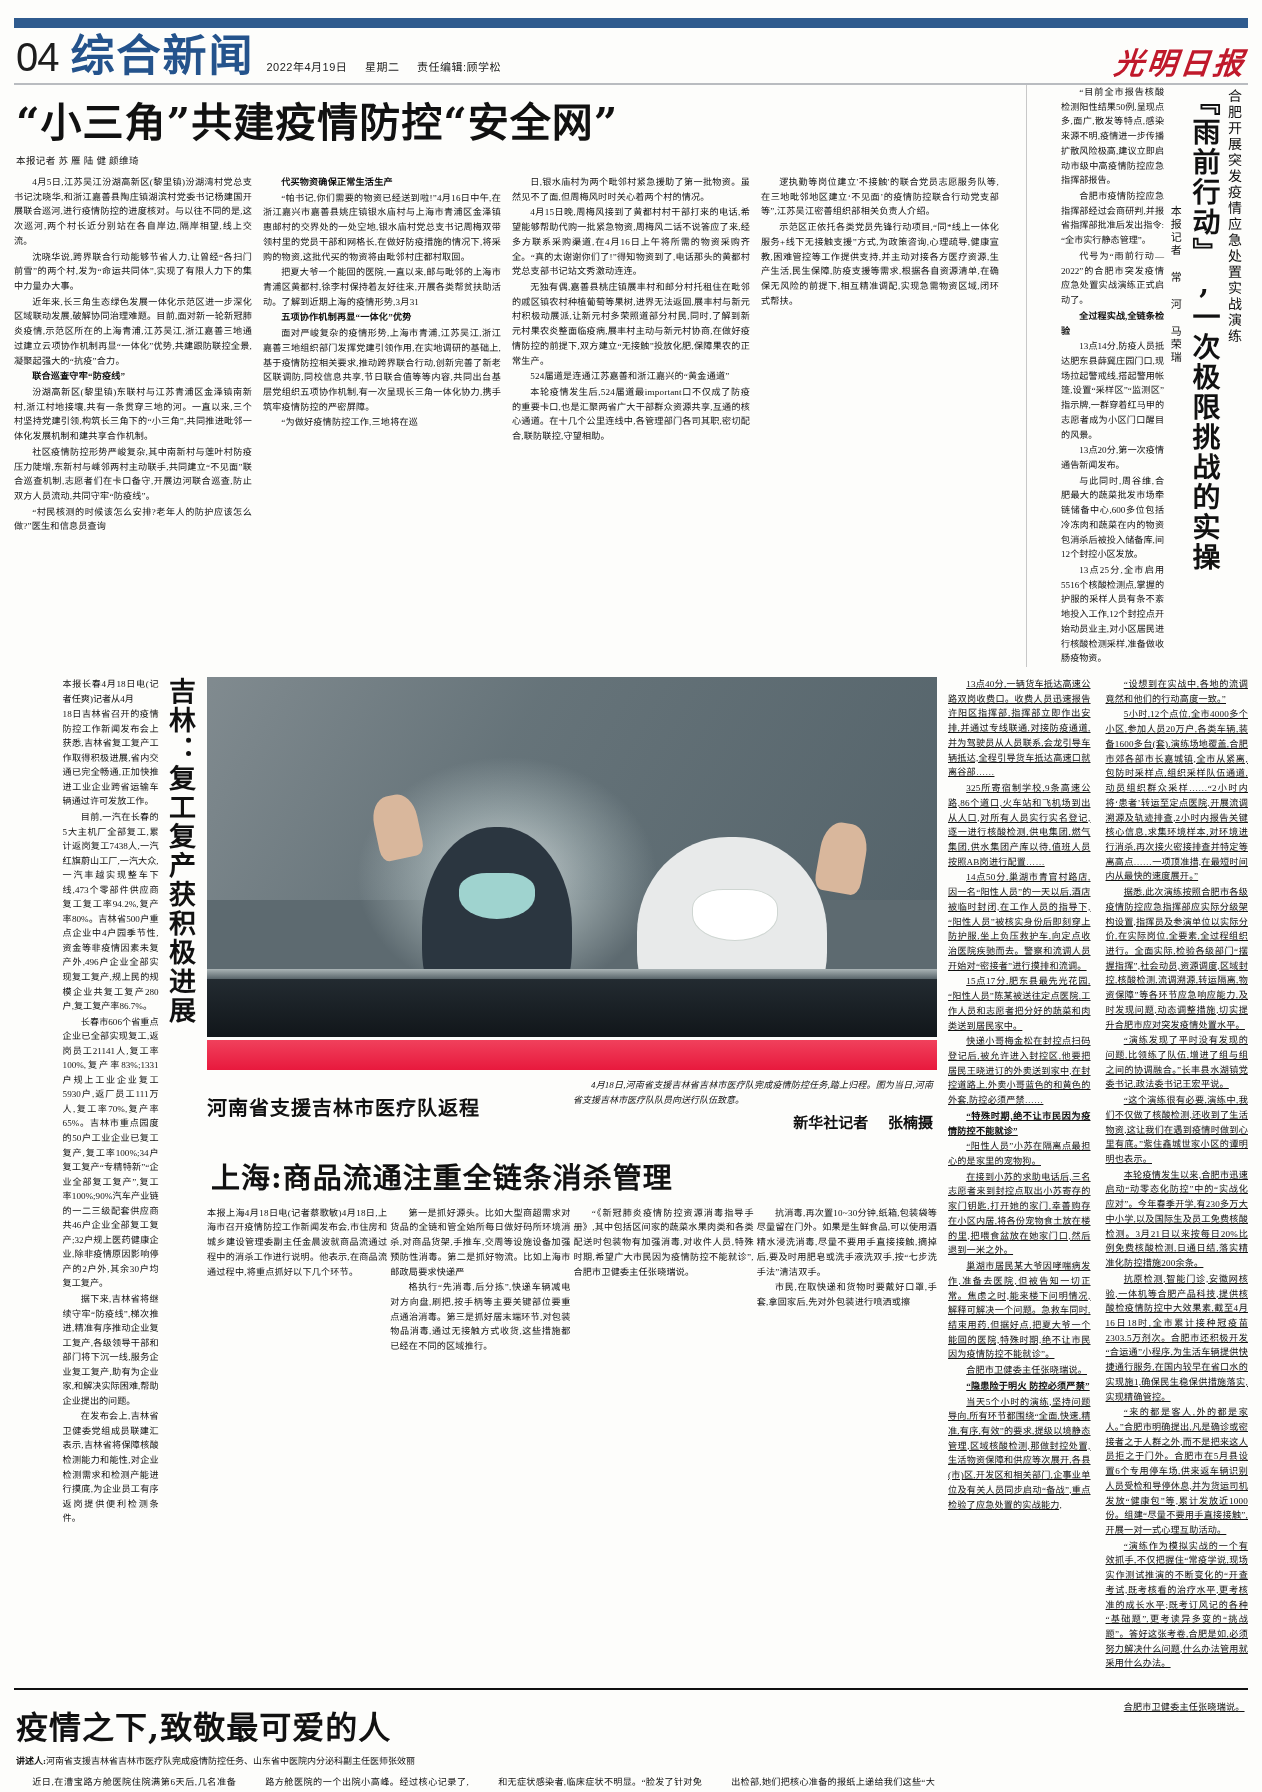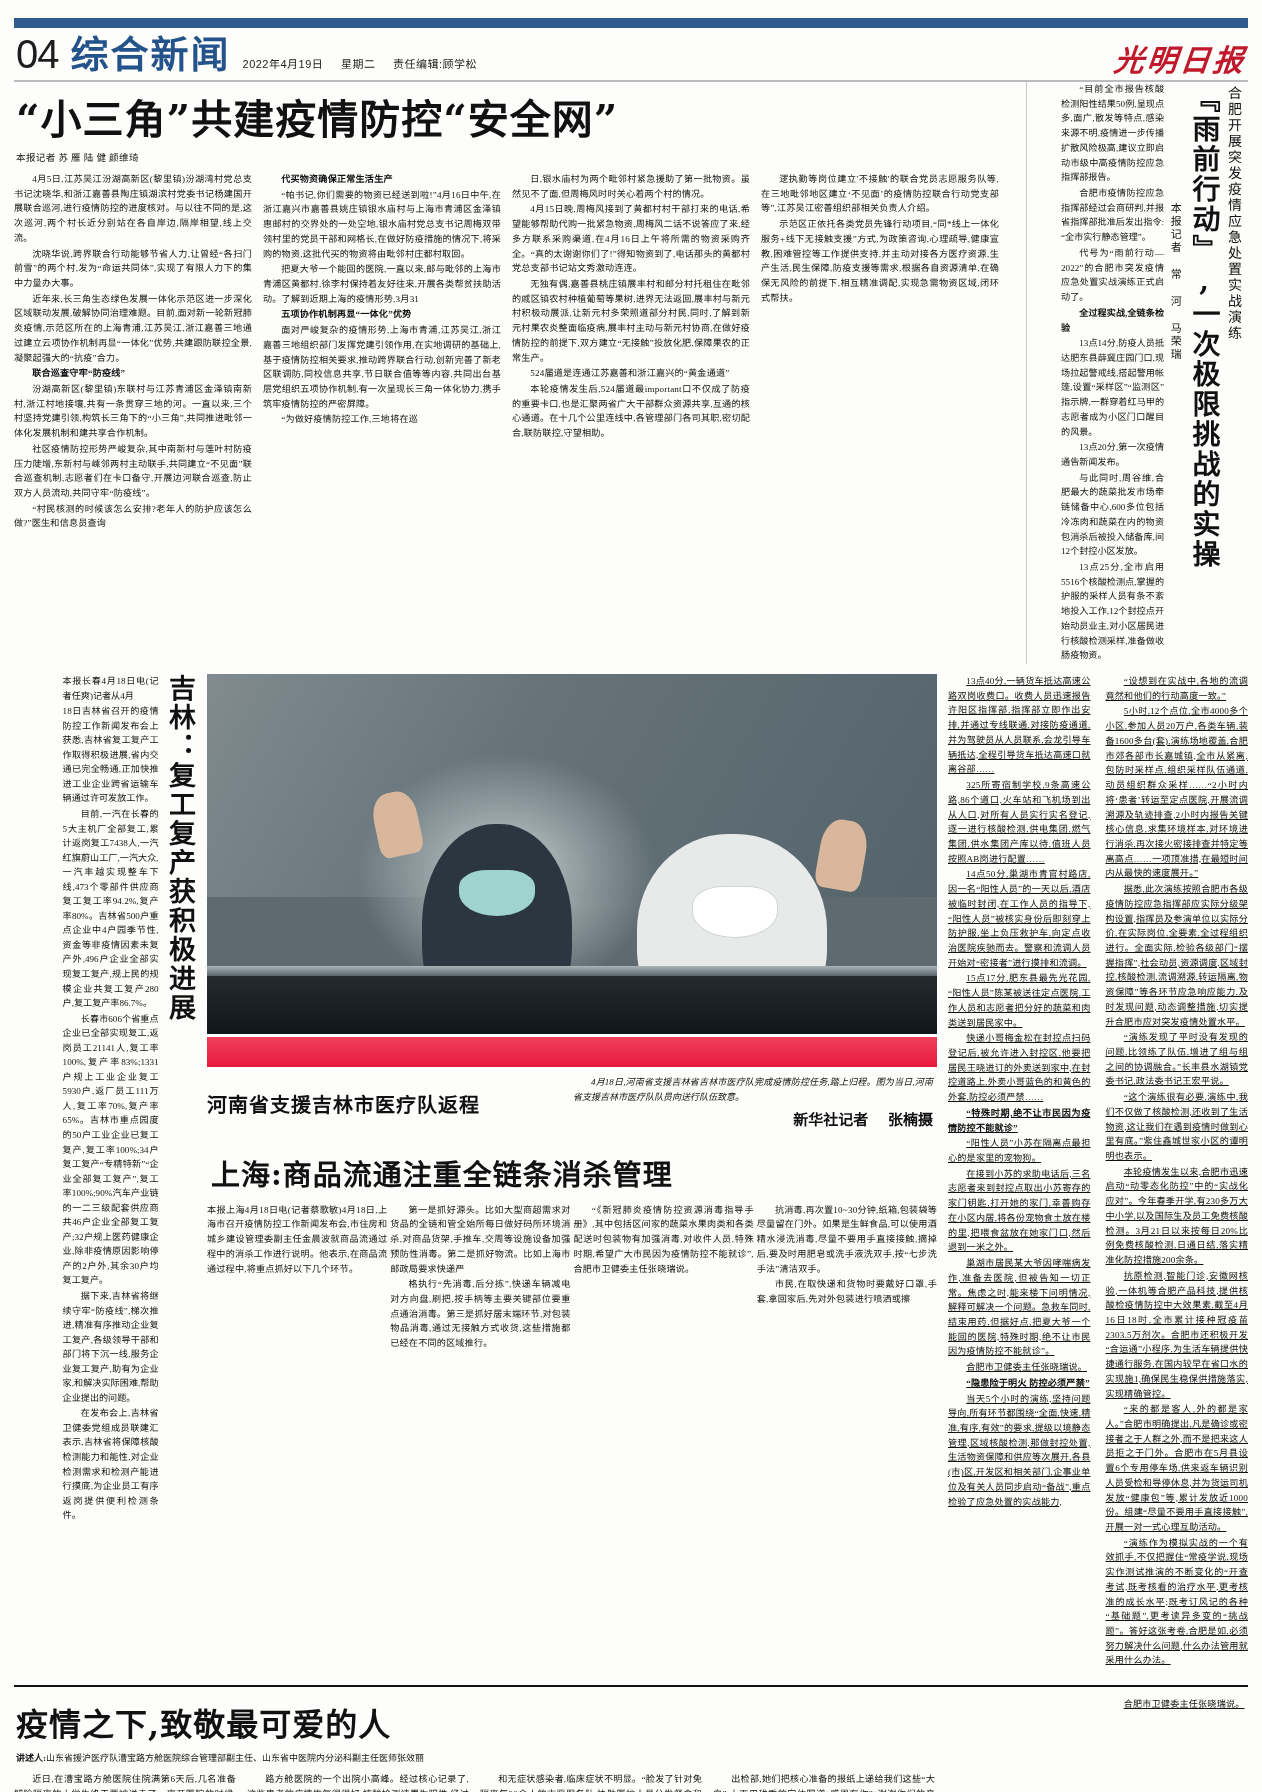--- a/index.html
+++ b/index.html
@@ -15,21 +15,21 @@
   }
   .page { width:1262px; height:1792px; position:relative; padding:0 14px; }
 
   
   .topbar { height:10px; background:#2f5b8e; margin:18px 0 0 0; }
   .head-row { display:flex; align-items:flex-end; justify-content:space-between;
               padding:6px 2px 4px 2px; border-bottom:2px solid #b9bcc0; }
   .head-left { display:flex; align-items:baseline; gap:12px; }
   .folio { font-size:40px; font-family:"Liberation Sans",sans-serif; font-weight:400;
            color:#1d1d1d; letter-spacing:-1px; line-height:1; }
-  .section-name { font-size:38px; font-weight:bold; color:#24538c;
+  .section-name { font-size:44px; font-weight:bold; color:#24538c;
                   font-family:Liberation Sans, sans-serif; letter-spacing:2px; line-height:1; }
   .head-date { font-size:11px; color:#222; font-family:"Liberation Sans",sans-serif;
                padding-bottom:5px; letter-spacing:.5px; }
   .head-date span { margin-right:14px; }
   .logo { font-size:30px; color:#c0192b; font-family:"DejaVu Serif",serif;
           font-weight:bold; font-style:italic; letter-spacing:3px; line-height:1;
           transform:skewX(-6deg); }
 
   
   .col p { margin:0 0 1px 0; text-indent:2em; font-size:9.1px; line-height:1.62;
@@ -284,21 +284,21 @@
         <p>“来的都是客人,外的都是家人。”合肥市明确提出,凡是确诊或密接者之于人群之外,而不是把来这人员拒之于门外。合肥市在5月县设置6个专用停车场,供来返车辆识别人员受检和导停休息,并为货运司机发放“健康包”等,累计发放近1000份。组建“尽量不要用手直接接触”,开展一对一式心理互助活动。</p>
         <p>“演练作为模拟实战的一个有效抓手,不仅把握住“常疫学说,现场实作测试推演的不断变化的“开查考试,既考核看的治疗水平,更考核准的成长水平;既考订风记的各种“基础题”,更考读异多变的“挑战题”。答好这张考卷,合肥是如,必须努力解决什么问题,什么办法管用就采用什么办法。</p>
       </div>
     </div>
   </div>
 
   <div class="bottom">
     <div class="bf-left">
       <div class="bf-head">疫情之下,致敬最可爱的人</div>
       <div class="bf-teller">
-        <b>讲述人:</b><span>山东省援沪医疗队漕宝路方舱医院综合管理部副主任、山东省中医院内分泌科副主任医师张效丽</span>
+        <b>讲述人:</b><span>河南省支援吉林省吉林市医疗队完成疫情防控任务、山东省中医院内分泌科副主任医师张效丽</span>
       </div>
       <div class="bf-cols">
         <div class="col">
           <p>近日,在漕宝路方舱医院住院满第6天后,几名准备解除隔离的大学生终于要被送走了。离开医院的时候,我还没来得及跟他们说上一句的出院小告,开心地收卷着行李,那些人只有些可爱的可可爱可,起显着更是可爱。</p>
         </div>
         <div class="col">
           <p>路方舱医院的一个出院小高峰。经过核心记录了,这些患者的病情恢复得很好,核酸检测结果为阴性,经过医师的审批,将在明天出院。</p>
 
         </div>
         <div class="col">

